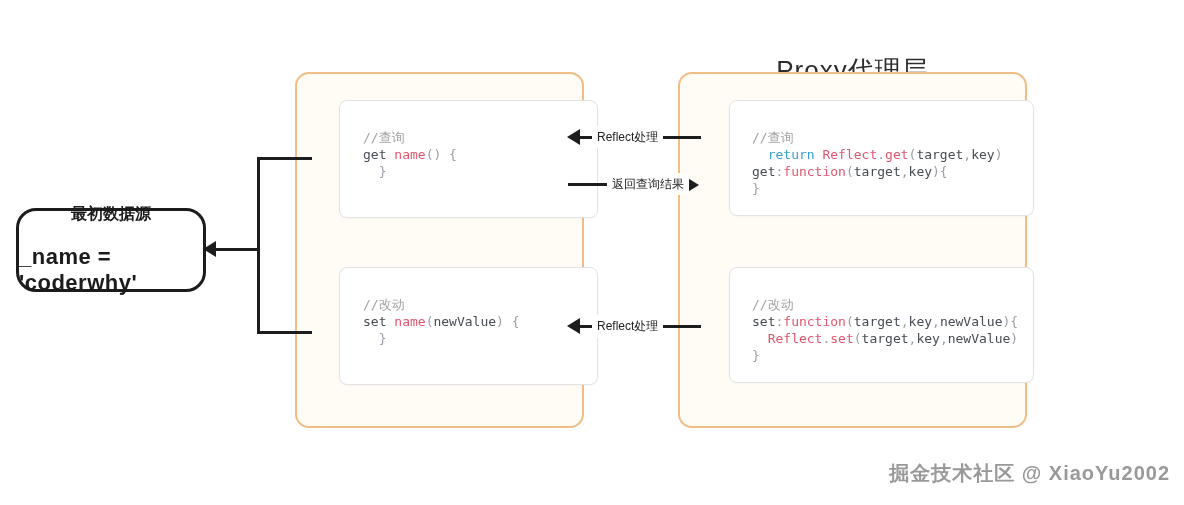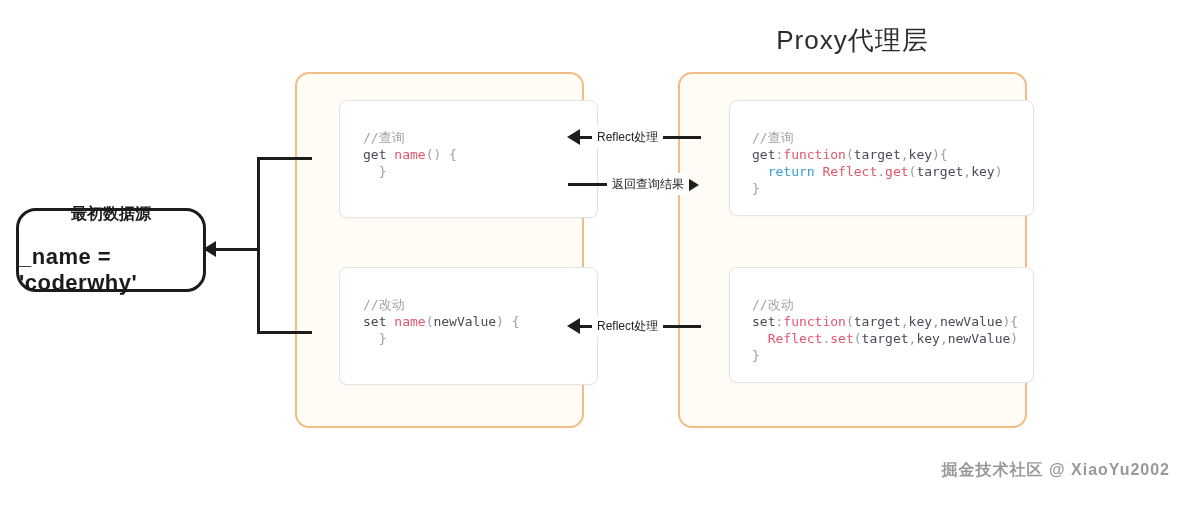--- a/index.html
+++ b/index.html
@@ -7,21 +7,21 @@
   body { font-family: "Liberation Sans", "DejaVu Sans", sans-serif; position: relative; }
 
   .canvas { position: absolute; inset: 0; }
 
   .layer-title {
     position: absolute; top: 22px; height: 36px; line-height: 36px;
     text-align: center; font-size: 26px; font-weight: 500; color: #2d2d2d;
     letter-spacing: 1px;
   }
   #listen-title { left: 313px; width: 289px; margin-top: 46px; }
-  #proxy-title  { left: 678px; width: 349px; }
+  #proxy-title  { left: 678px; width: 349px; margin-top: 30px; }
 
   .layer-container {
     position: absolute; top: 72px; height: 356px;
     background: var(--cream, #fffcf6);
     border: 2px solid var(--accent_orange, #f2bd85);
     border-radius: 14px;
   }
   #listen-container { left: 295px; width: 289px; }
   #proxy-container  { left: 678px; width: 349px; }
 
@@ -65,21 +65,21 @@
   .arrow-right { border-top: 8px solid transparent; border-bottom: 8px solid transparent; border-left: 13px solid var(--line_black, #1d1d1d); }
 
   .flow-label {
     position: absolute; background: #ffffff; padding: 0 5px;
     font-size: 12px; font-weight: 500; color: #222222; line-height: 22px;
     white-space: nowrap;
   }
 
   .watermark {
     position: absolute; right: 14px; top: 460px;
-    font-size: 16px; font-weight: 700; letter-spacing: 1px;
+    font-size: 20px; font-weight: 700; letter-spacing: 1px;
     color: var(--watermark, #999999);
     text-shadow: 2px 2px 1px rgba(255,255,255,0.95), 3px 3px 2px rgba(255,255,255,0.8);
   }
 </style>
 </head>
 <body>
 
 <div class="canvas">
 
   <div id="listen-title" class="layer-title">监听层</div>
@@ -93,22 +93,22 @@
       <div class="code-line"><span class="tk-pl">get </span><span class="tk-fn">name</span><span class="tk-pu">()</span><span class="tk-pl"> </span><span class="tk-pu">{</span></div>
       <div class="code-line"><span class="tk-pu">  }</span></div>
     </div>
   <div id="listen-set-box" class="code-box">
       <div class="code-line"><span class="tk-cm">//改动</span></div>
       <div class="code-line"><span class="tk-pl">set </span><span class="tk-fn">name</span><span class="tk-pu">(</span><span class="tk-pl">newValue</span><span class="tk-pu">)</span><span class="tk-pl"> </span><span class="tk-pu">{</span></div>
       <div class="code-line"><span class="tk-pu">  }</span></div>
     </div>
   <div id="proxy-get-box" class="code-box">
       <div class="code-line"><span class="tk-cm">//查询</span></div>
+      <div class="code-line"><span class="tk-pl">  </span><span class="tk-kw">return</span><span class="tk-pl"> </span><span class="tk-fn">Reflect</span><span class="tk-pu">.</span><span class="tk-fn">get</span><span class="tk-pu">(</span><span class="tk-pl">target</span><span class="tk-pu">,</span><span class="tk-pl">key</span><span class="tk-pu">)</span></div>
       <div class="code-line"><span class="tk-pl">get</span><span class="tk-pu">:</span><span class="tk-fn">function</span><span class="tk-pu">(</span><span class="tk-pl">target</span><span class="tk-pu">,</span><span class="tk-pl">key</span><span class="tk-pu">){</span></div>
-      <div class="code-line"><span class="tk-pl">  </span><span class="tk-kw">return</span><span class="tk-pl"> </span><span class="tk-fn">Reflect</span><span class="tk-pu">.</span><span class="tk-fn">get</span><span class="tk-pu">(</span><span class="tk-pl">target</span><span class="tk-pu">,</span><span class="tk-pl">key</span><span class="tk-pu">)</span></div>
       <div class="code-line"><span class="tk-pu">}</span></div>
     </div>
   <div id="proxy-set-box" class="code-box">
       <div class="code-line"><span class="tk-cm">//改动</span></div>
       <div class="code-line"><span class="tk-pl">set</span><span class="tk-pu">:</span><span class="tk-fn">function</span><span class="tk-pu">(</span><span class="tk-pl">target</span><span class="tk-pu">,</span><span class="tk-pl">key</span><span class="tk-pu">,</span><span class="tk-pl">newValue</span><span class="tk-pu">){</span></div>
       <div class="code-line"><span class="tk-pl">  </span><span class="tk-fn">Reflect</span><span class="tk-pu">.</span><span class="tk-fn">set</span><span class="tk-pu">(</span><span class="tk-pl">target</span><span class="tk-pu">,</span><span class="tk-pl">key</span><span class="tk-pu">,</span><span class="tk-pl">newValue</span><span class="tk-pu">)</span></div>
       <div class="code-line"><span class="tk-pu">}</span></div>
     </div>
 
   <div class="data-box">

